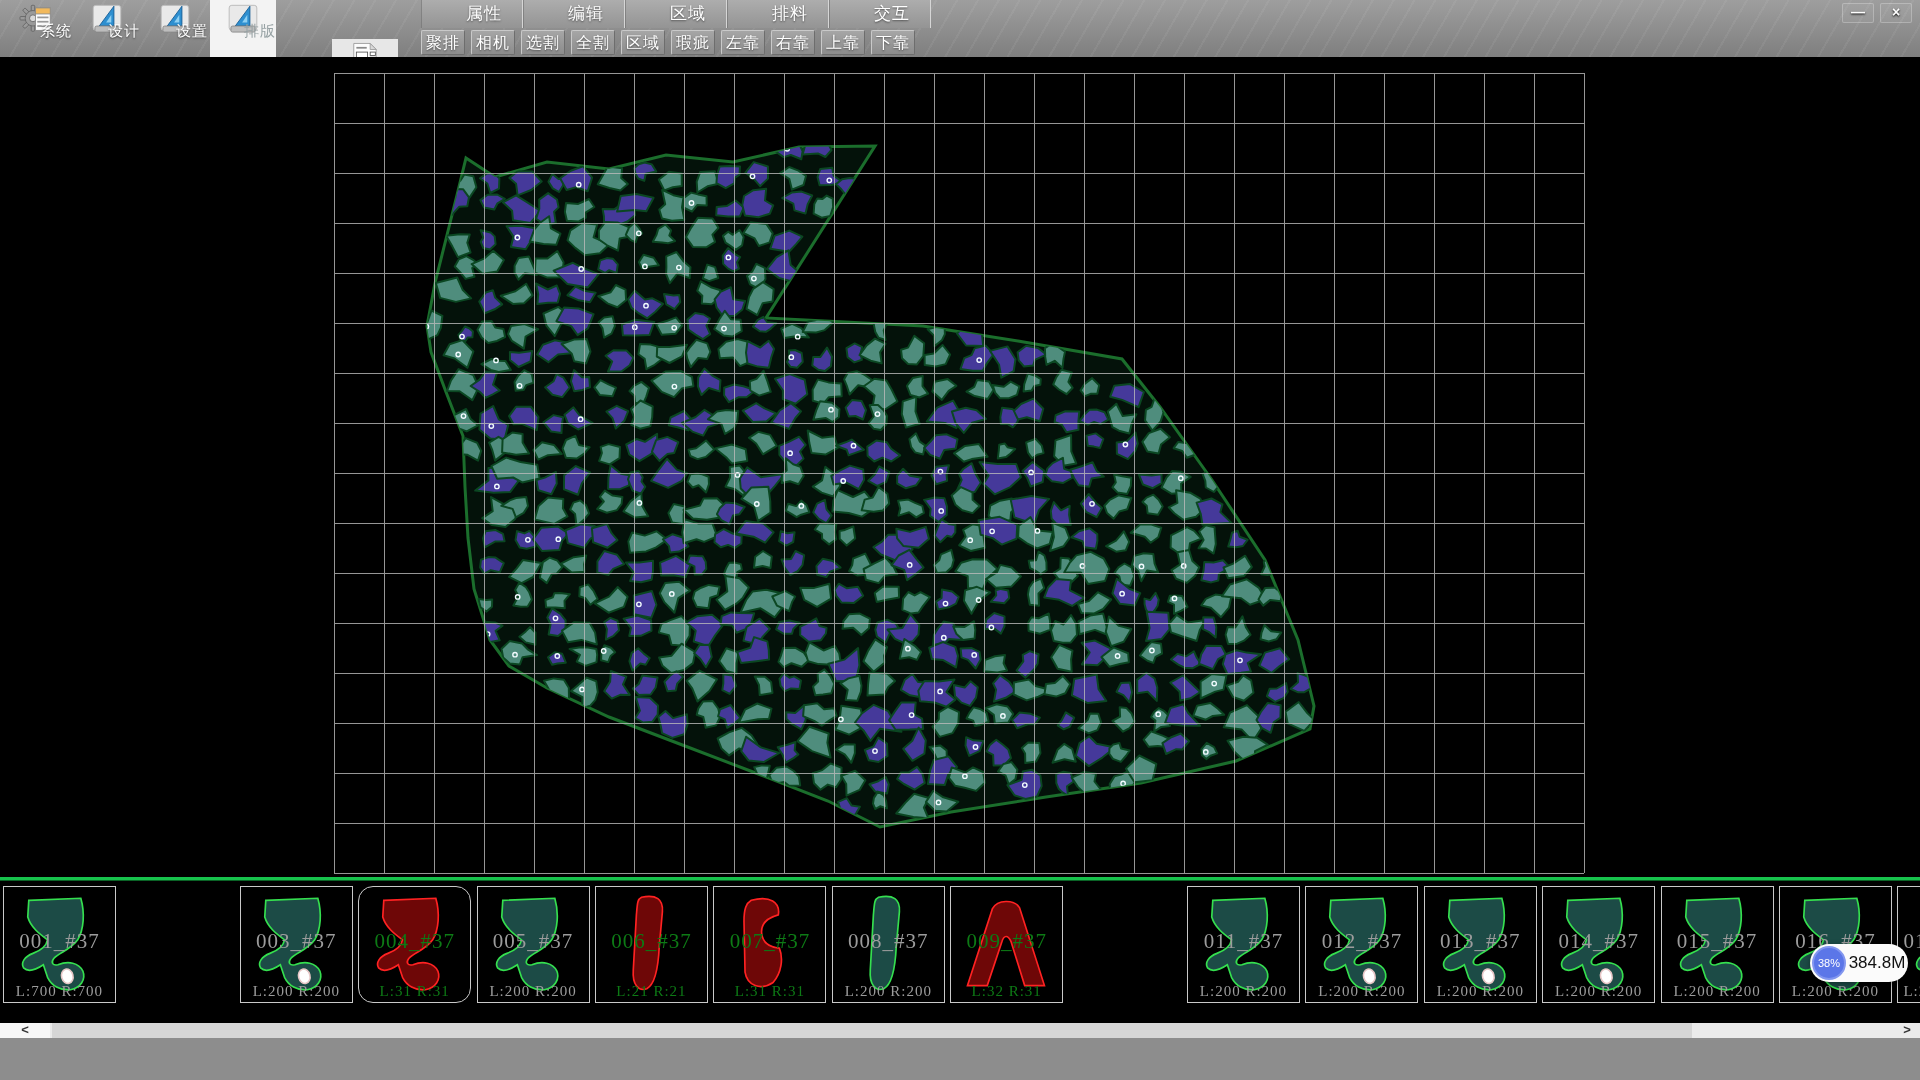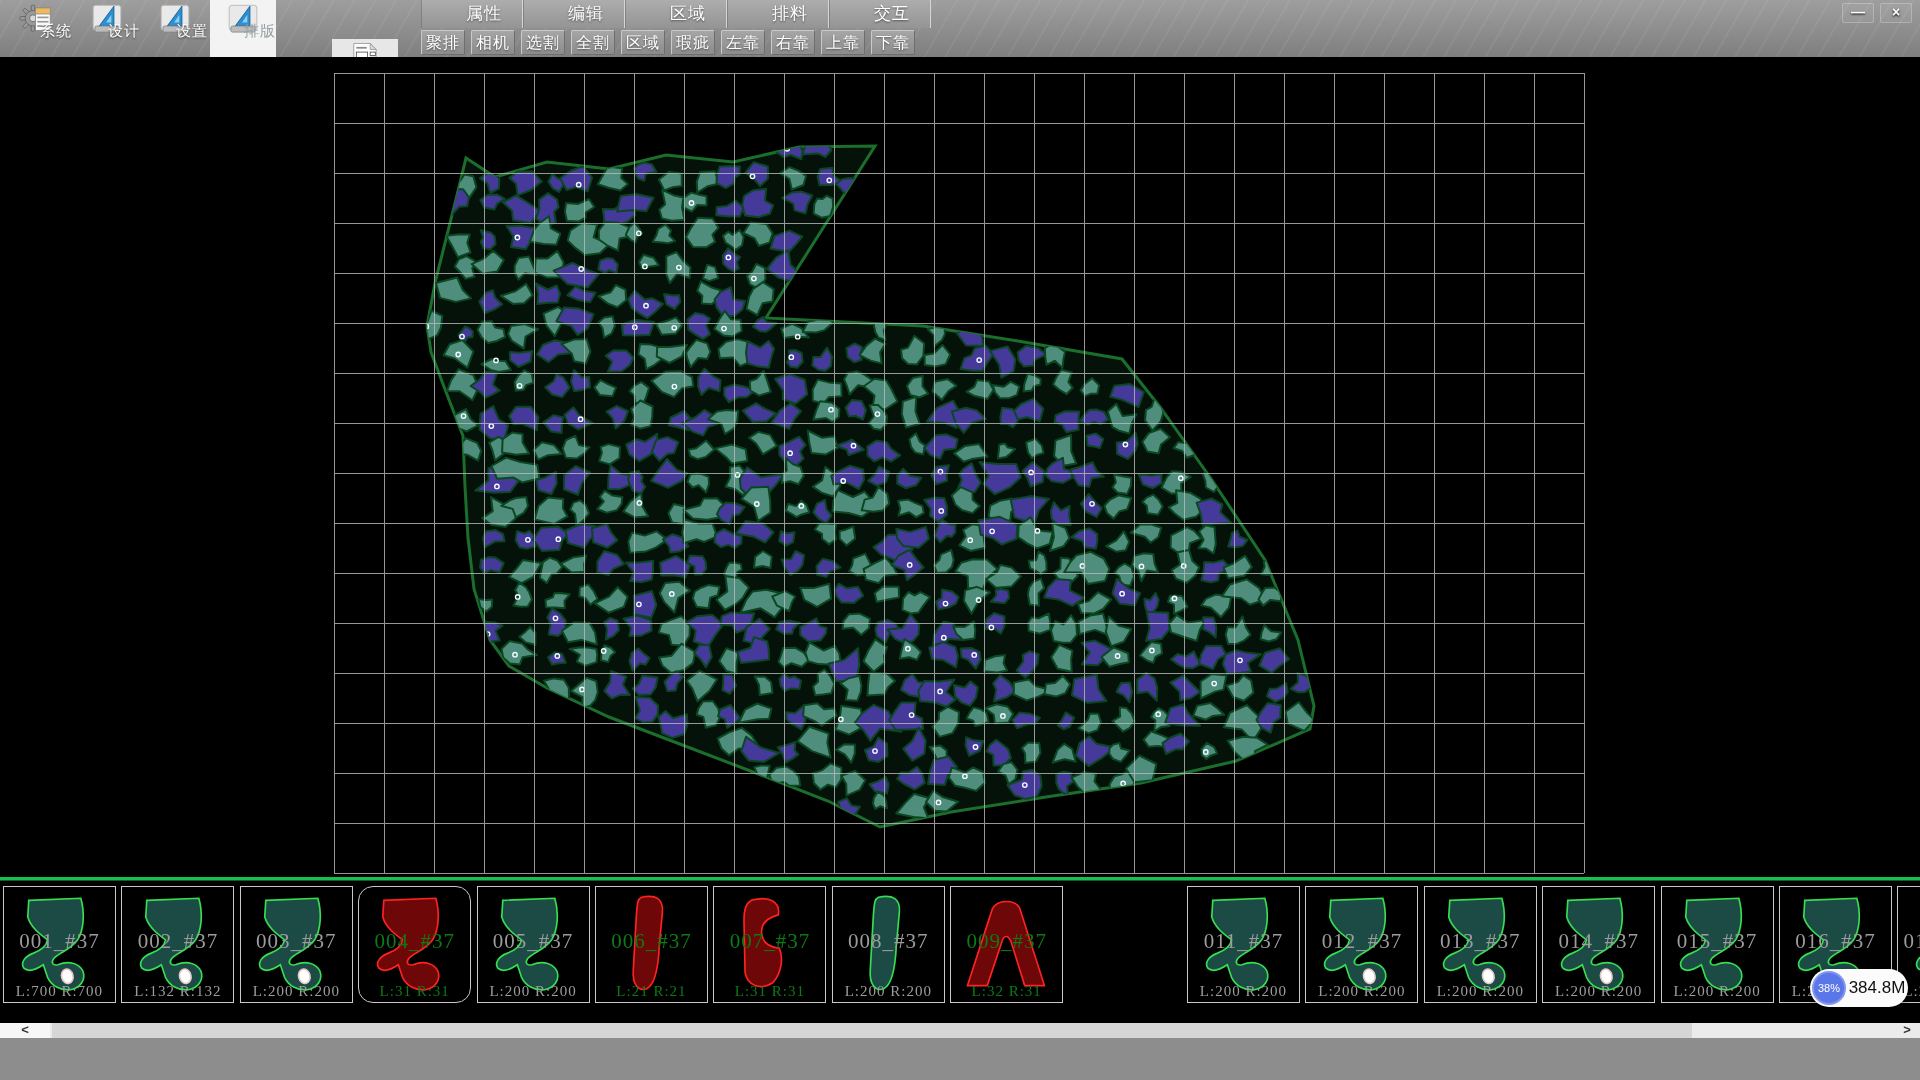--- a/index.html
+++ b/index.html
@@ -53,21 +53,21 @@
   .thumb svg{position:absolute;left:4px;top:2px;width:104px;height:110px;z-index:1;}
   .t-label{position:absolute;top:42px;left:0;width:100%;text-align:center;z-index:2;
     font-family:"Liberation Serif","DejaVu Serif",serif;font-size:21px;letter-spacing:1px;}
   .t-lr{position:absolute;bottom:2px;left:0;width:100%;text-align:center;z-index:2;
     font-family:"Liberation Serif","DejaVu Serif",serif;font-size:15px;letter-spacing:1px;}
   .tc-gray{color:#9c9c9c;}
   .tc-green{color:#0d7a15;}
   .thumb.partial .t-label,.thumb.partial .t-lr{text-align:left;padding-left:5px;box-sizing:border-box;}
 
   
-  #status-badge{position:absolute;left:1810px;top:969px;width:98px;height:38px;background:#fbfbfb;
+  #status-badge{position:absolute;left:1810px;top:944px;width:98px;height:38px;background:#fbfbfb;
     border-radius:19px;box-shadow:0 2px 6px rgba(0,0,0,.4);z-index:6;display:flex;align-items:center;}
   #badge-circle{width:34px;height:34px;margin-left:2px;border-radius:50%;background:#5b76e8;
     border:2px solid #8296ef;box-sizing:border-box;color:#fff;font-size:11px;
     display:flex;align-items:center;justify-content:center;}
   #badge-text{flex:1;text-align:center;font-size:17px;color:#111;}
 
   
   #hscroll{position:absolute;left:0;top:1023px;width:1920px;height:15px;background:#ebebeb;}
   .scroll-left{position:absolute;left:0;top:0;width:50px;height:15px;background:#f7f7f7;
     color:#333;font-size:13px;font-weight:bold;text-align:center;line-height:14px;}
@@ -758,28 +758,20 @@
   <div id="thumbstrip">
     <div class="greenline"></div>
   <div class="thumb" style="left: 3px;">
         <svg viewBox="0 0 100 100" preserveAspectRatio="xMidYMid meet">
           <path d="M20,8 L70,6 C74,20 73,36 67,46 C60,56 49,58 44,64 C41,68 43,71 48,70 C58,66 68,68 72,76 C75,84 70,92 60,94 C50,95 42,90 38,82 L34,70 C28,74 20,78 15,73 C12,68 16,62 24,59 C32,56 37,52 38,46 C30,40 22,34 19,24 Z" fill="#1c4b46" stroke="#35df4f" stroke-width="1.6"></path>
           <ellipse cx="57" cy="81" rx="5.5" ry="7" transform="rotate(-15 57 81)" fill="#ffffff" stroke="#e7c6c6" stroke-width="1.5"></ellipse>
         </svg>
         <div class="t-label tc-gray">001_#37</div>
         <div class="t-lr tc-gray">L:700 R:700</div>
       </div>
-      <div class="thumb" style="left: 121.4px;">
-        <svg viewBox="0 0 100 100" preserveAspectRatio="xMidYMid meet">
-          <path d="M20,8 L70,6 C74,20 73,36 67,46 C60,56 49,58 44,64 C41,68 43,71 48,70 C58,66 68,68 72,76 C75,84 70,92 60,94 C50,95 42,90 38,82 L34,70 C28,74 20,78 15,73 C12,68 16,62 24,59 C32,56 37,52 38,46 C30,40 22,34 19,24 Z" fill="#1c4b46" stroke="#35df4f" stroke-width="1.6"></path>
-          <ellipse cx="57" cy="81" rx="5.5" ry="7" transform="rotate(-15 57 81)" fill="#ffffff" stroke="#e7c6c6" stroke-width="1.5"></ellipse>
-        </svg>
-        <div class="t-label tc-gray">002_#37</div>
-        <div class="t-lr tc-gray">L:132 R:132</div>
-      </div>
       <div class="thumb" style="left: 239.8px;">
         <svg viewBox="0 0 100 100" preserveAspectRatio="xMidYMid meet">
           <path d="M20,8 L70,6 C74,20 73,36 67,46 C60,56 49,58 44,64 C41,68 43,71 48,70 C58,66 68,68 72,76 C75,84 70,92 60,94 C50,95 42,90 38,82 L34,70 C28,74 20,78 15,73 C12,68 16,62 24,59 C32,56 37,52 38,46 C30,40 22,34 19,24 Z" fill="#1c4b46" stroke="#35df4f" stroke-width="1.6"></path>
           <ellipse cx="57" cy="81" rx="5.5" ry="7" transform="rotate(-15 57 81)" fill="#ffffff" stroke="#e7c6c6" stroke-width="1.5"></ellipse>
         </svg>
         <div class="t-label tc-gray">003_#37</div>
         <div class="t-lr tc-gray">L:200 R:200</div>
       </div>
       <div class="thumb" style="left: 358.2px; border-radius: 15px;">
         <svg viewBox="0 0 100 100" preserveAspectRatio="xMidYMid meet">

